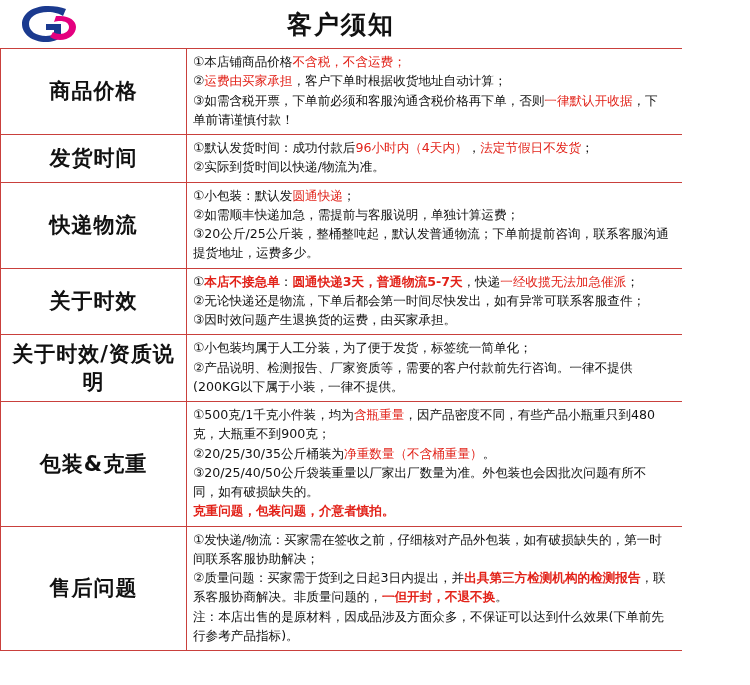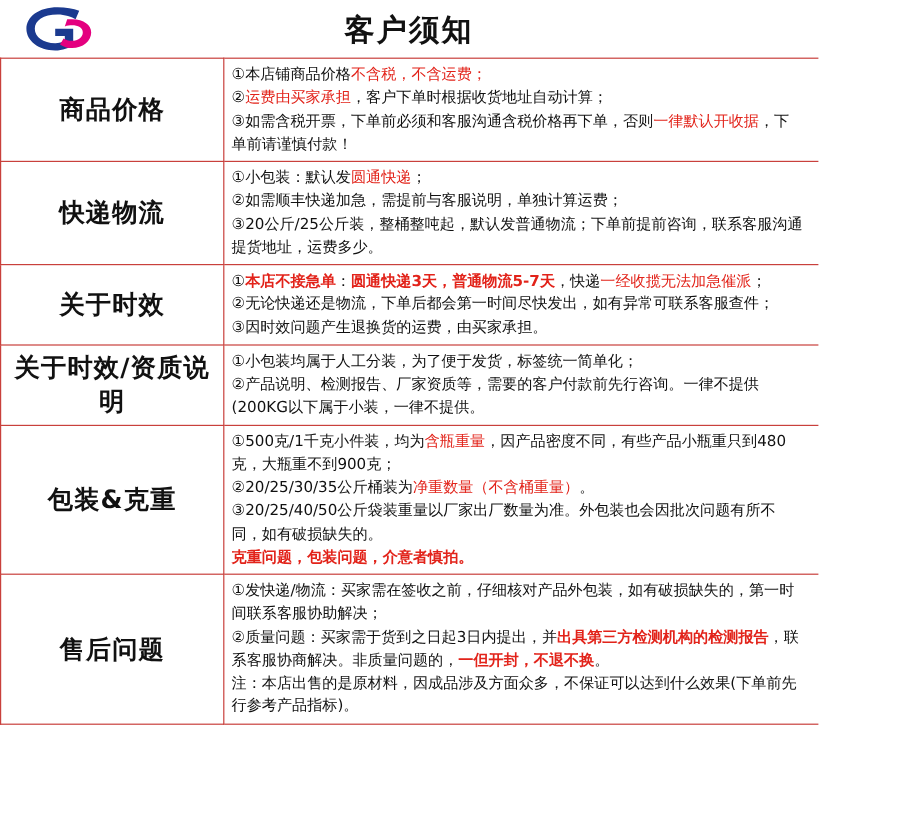--- a/index.html
+++ b/index.html
@@ -100,20 +100,27 @@
         <tr>
           <td class="label">商品价格</td>
           <td class="content">
             <p><span>①本店铺商品价格</span><span class="hl">不含税，不含运费；</span></p>
             <p><span>②</span><span class="hl">运费由买家承担</span><span>，客户下单时根据收货地址自动计算；</span></p>
             <p><span>③如需含税开票，下单前必须和客服沟通含税价格再下单，否则</span><span class="hl">一律默认开收据</span><span>，下</span></p>
             <p><span>单前请谨慎付款！</span></p>
           </td>
         </tr>
         <tr>
+          <td class="label">发货时间</td>
+          <td class="content">
+            <p><span>①默认发货时间：成功付款后</span><span class="hl">96小时内（4天内）</span><span>，</span><span class="hl">法定节假日不发货</span><span>；</span></p>
+            <p><span>②实际到货时间以快递/物流为准。</span></p>
+          </td>
+        </tr>
+        <tr>
           <td class="label">快递物流</td>
           <td class="content">
             <p><span>①小包装：默认发</span><span class="hl">圆通快递</span><span>；</span></p>
             <p><span>②如需顺丰快递加急，需提前与客服说明，单独计算运费；</span></p>
             <p><span>③20公斤/25公斤装，整桶整吨起，默认发普通物流；下单前提前咨询，联系客服沟通</span></p>
             <p><span>提货地址，运费多少。</span></p>
           </td>
         </tr>
         <tr>
           <td class="label">关于时效</td>

